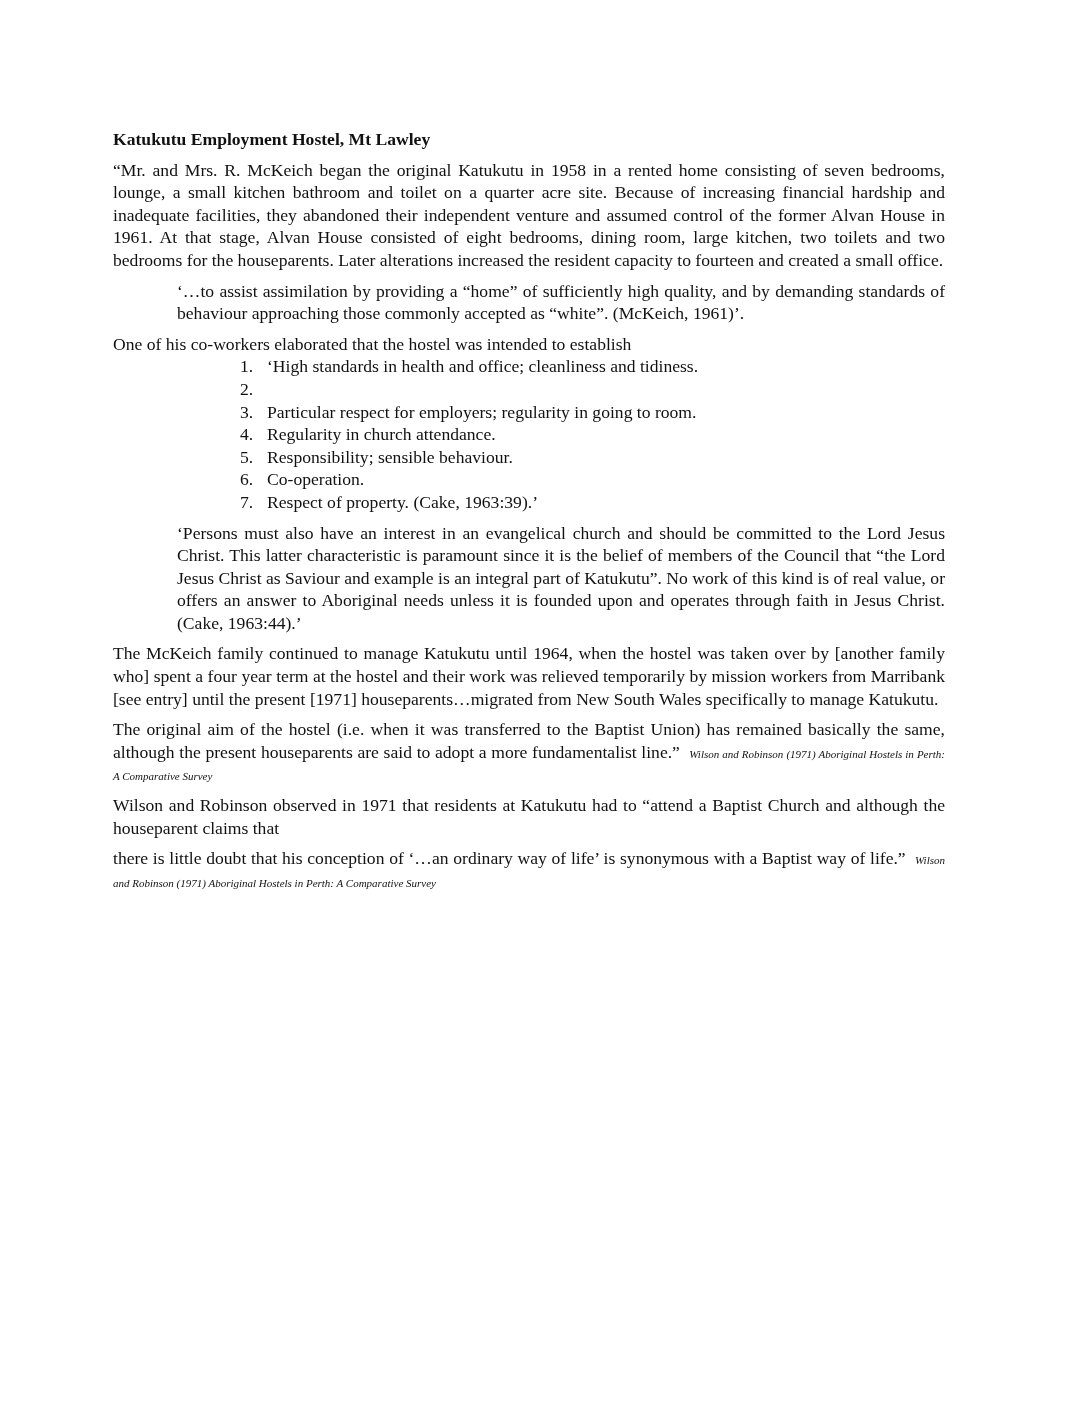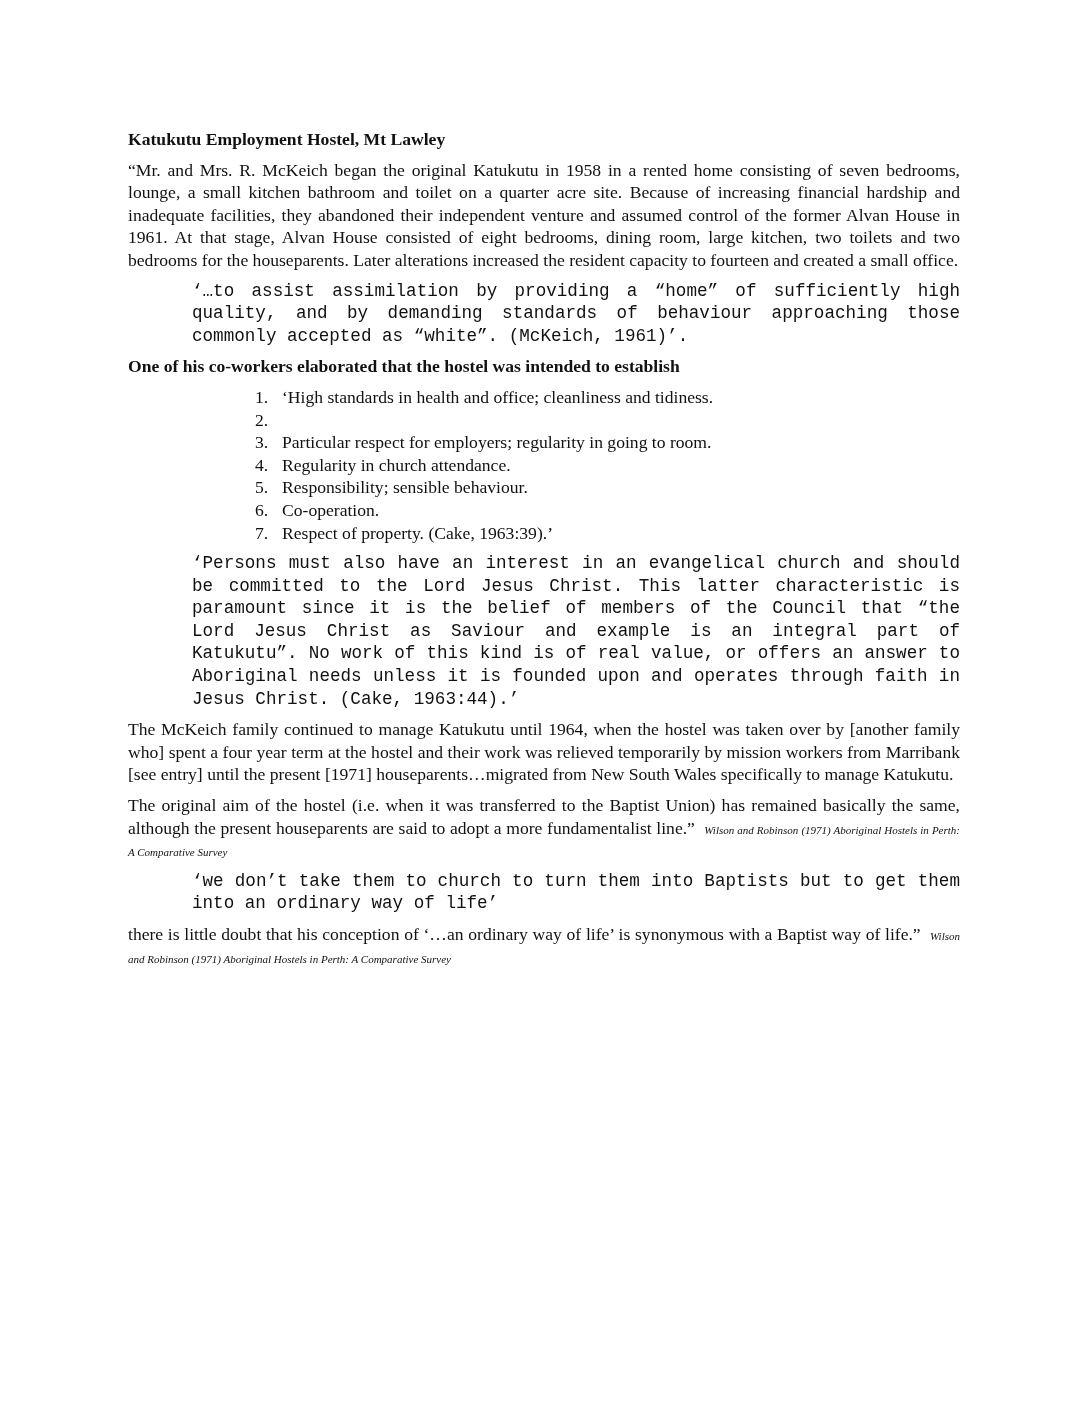--- a/index.html
+++ b/index.html
@@ -1,38 +1,37 @@
 <!DOCTYPE html>
 <html><head>
 <meta charset="utf-8">
 <style>
   html, body { margin: 0; padding: 0; background: #ffffff; }
   body { width: 1088px; height: 1408px; position: relative; overflow: hidden; }
   .page {
     position: absolute;
-    left: 128px;
+    left: 113px;
     top: 128px;
     width: 832px;
     font-family: "Liberation Serif", "DejaVu Serif", serif;
     font-size: 17.6px;
     line-height: 22.6px;
     color: #111111;
   }
   .title {
     font-weight: bold;
     margin: 0 0 8px 0;
     font-size: 17.6px;
   }
   p { margin: 0 0 8px 0; text-align: justify; }
   .quote {
     margin: 0 0 8px 64px;
     text-align: justify;
-    font-family: Liberation Mono, monospace;
   }
-  .tight { margin-bottom: 8px; font-weight: bold; }
+  .tight { margin-bottom: 0; }
   ol.list {
     margin: 0 0 8px 0;
     padding: 0 0 0 127px;
     list-style: none;
   }
   ol.list li { display: flex; }
   ol.list .num { width: 27px; flex: none; }
   .cite {
     font-style: italic;
     font-size: 11px;
@@ -75,15 +74,15 @@
       </li>
     <li>
         <span class="num">7.</span>
         <span>Respect of property.  (Cake, 1963:39).’</span>
       </li>
   </ol>
 
   <div class="quote">‘Persons must also have an interest in an evangelical church and should be committed to the Lord Jesus Christ.  This latter characteristic is paramount since it is the belief of members of the Council that “the Lord Jesus Christ as Saviour and example is an integral part of Katukutu”.  No work of this kind is of real value, or offers an answer to Aboriginal needs unless it is founded upon and operates through faith in Jesus Christ.  (Cake, 1963:44).’</div>
   <p>The McKeich family continued to manage Katukutu until 1964, when the hostel was taken over by [another family who] spent a four year term at the hostel and their work was relieved temporarily by mission workers from Marribank [see entry] until the present [1971] houseparents…migrated from New South Wales specifically to manage Katukutu.</p>
   <p><span>The original aim of the hostel (i.e. when it was transferred to the Baptist Union) has remained basically the same, although the present houseparents are said to adopt a more fundamentalist line.”</span>&nbsp;&nbsp;<span class="cite">Wilson and Robinson (1971) Aboriginal Hostels in Perth: A Comparative Survey</span></p>
-  <div class="quote">‘we don’t take them to church to turn them into Baptists but to get them into an ordinary way of life’</div>
+  <p>Wilson and Robinson observed in 1971 that residents at Katukutu had to “attend a Baptist Church and although the houseparent claims that</p>
   <p><span>there is little doubt that his conception of ‘…an ordinary way of life’ is synonymous with a Baptist way of life.”</span>&nbsp;&nbsp;<span class="cite">Wilson and Robinson (1971) Aboriginal Hostels in Perth: A Comparative Survey</span></p>
 </div>
 
 </body></html>

